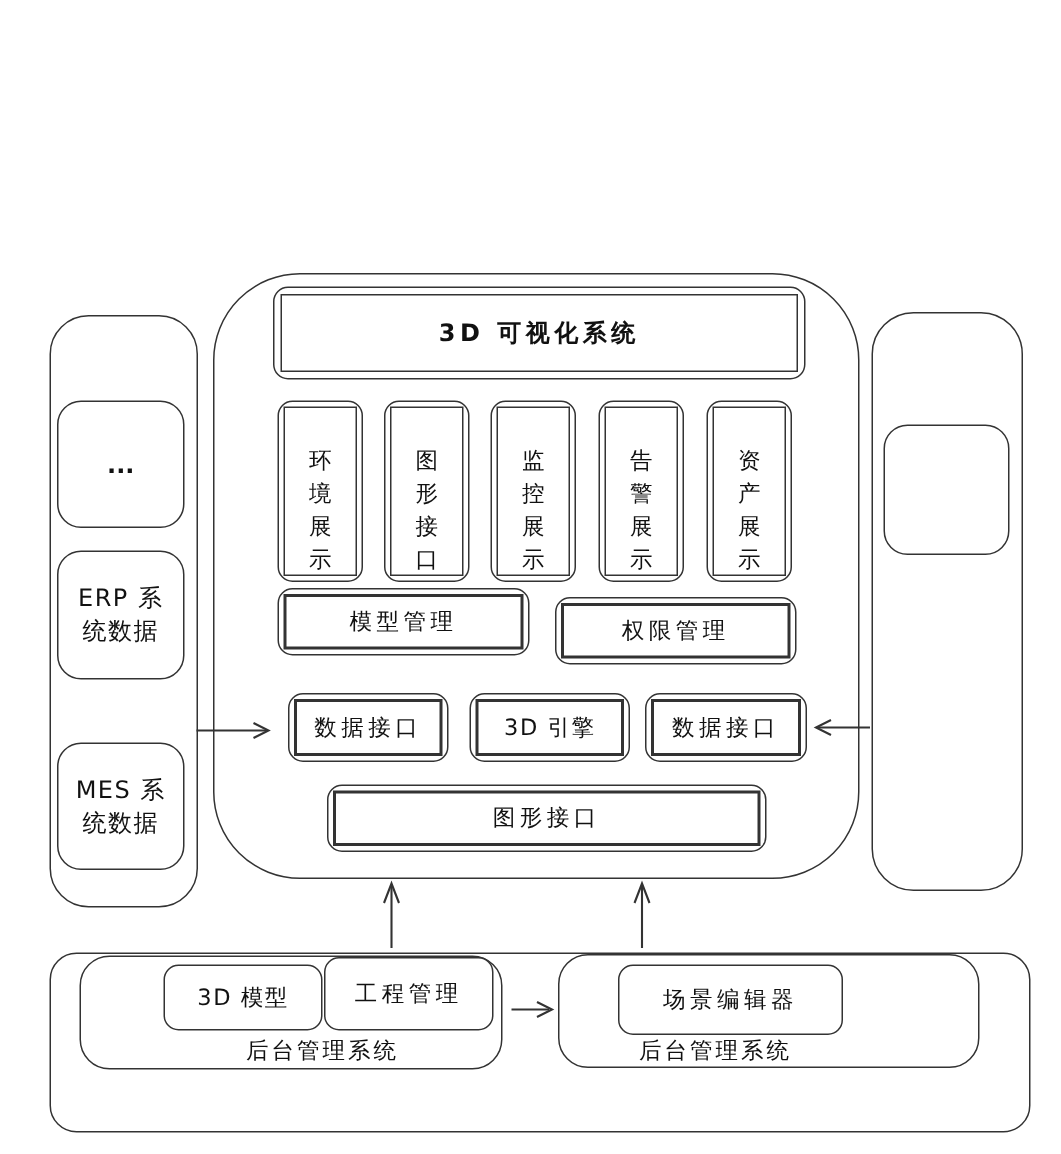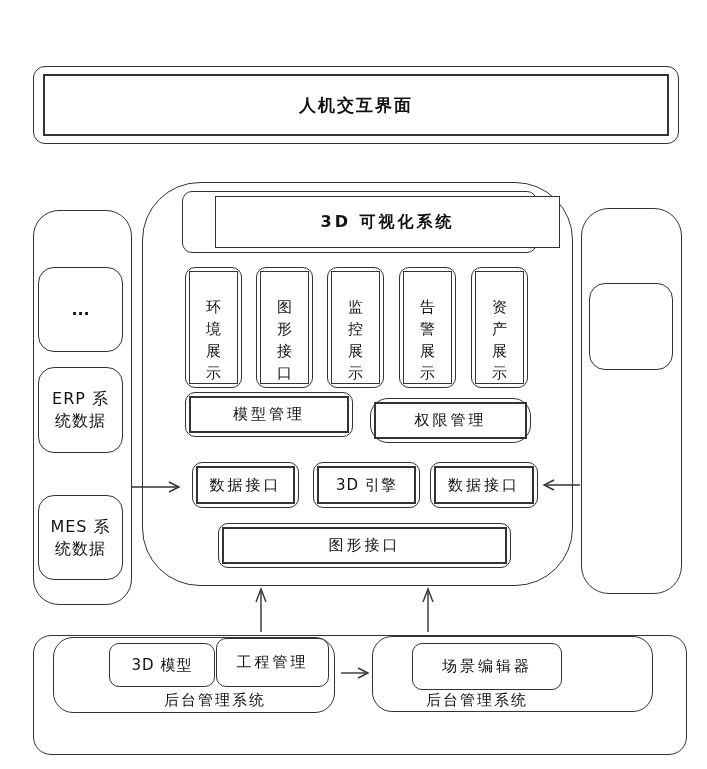--- a/index.html
+++ b/index.html
@@ -3,21 +3,21 @@
 <meta charset="utf-8">
 <style>
   html,body{margin:0;padding:0;background:#fff;}
   .canvas{
     position:relative;width:707px;height:769px;background:#fff;
     font-family:"DejaVu Sans",sans-serif;color:#111;overflow:hidden;
   }
   .box{position:absolute;box-sizing:border-box;border:1.5px solid #333;background:#fff;}
   .inner{width:100%;height:100%;box-sizing:border-box;display:flex;align-items:center;justify-content:center;background:#fff;}
   .thin{border:1.3px solid #333;}
-  .med{border:1.6px solid #333;margin-left:28px;}
+  .med{border:1.6px solid #333;}
   .thick{border:2px solid #333;}
   .center{display:flex;align-items:center;justify-content:center;}
   .pad3{padding:3px;}
   .pad4{padding:4px;}
   .padbanner{padding:7px 9px;}
   .r10{border-radius:10px;}
   .r12{border-radius:12px;}
   .r16{border-radius:16px;}
   .r18{border-radius:18px;}
   .r20{border-radius:20px;}
@@ -33,25 +33,20 @@
   .leftalign{justify-content:flex-start;text-align:left;padding-left:8px;}
   .blabel{position:absolute;font-size:15px;letter-spacing:2px;text-align:center;white-space:nowrap;}
   svg.connectors{position:absolute;left:0;top:0;width:707px;height:769px;pointer-events:none;}
   svg.connectors line,svg.connectors polyline{stroke:#333;stroke-width:1.4;fill:none;}
 </style>
 </head>
 <body>
 
 <div class="canvas">
 
-  <div class="box r12 padbanner" style="left:33px;top:66px;width:646px;height:78px;">
-    <div class="inner thick banner-text">
-      <span>人机交互界面</span>
-    </div>
-  </div>
 
   <div class="box r26" style="left:33px;top:210px;width:99px;height:395px;"></div>
   <div class="box r16 center" style="left:38px;top:267px;width:85px;height:85px;font-size:16px;font-weight:bold;">
     <span>...</span>
   </div>
   <div class="box r16 center" style="left:38px;top:367px;width:85px;height:86px;">
     <span class="pre">ERP 系
 统数据</span>
   </div>
   <div class="box r16 center" style="left:38px;top:495px;width:85px;height:85px;">
@@ -94,21 +89,21 @@
     <div class="inner thin">
       <span class="vtext">资产展示</span>
     </div>
   </div>
 
   <div class="box r10 pad3" style="left:185px;top:392px;width:168px;height:45px;">
     <div class="inner thick t15">
       <span>模型管理</span>
     </div>
   </div>
-  <div class="box r10 pad3" style="left:370px;top:398px;width:161px;height:45px;border-radius:18px;">
+  <div class="box r10 pad3" style="left:370px;top:398px;width:161px;height:45px;">
     <div class="inner thick t15">
       <span>权限管理</span>
     </div>
   </div>
 
   <div class="box r10 pad3" style="left:192px;top:462px;width:107px;height:46px;">
     <div class="inner thick t15">
       <span>数据接口</span>
     </div>
   </div>

